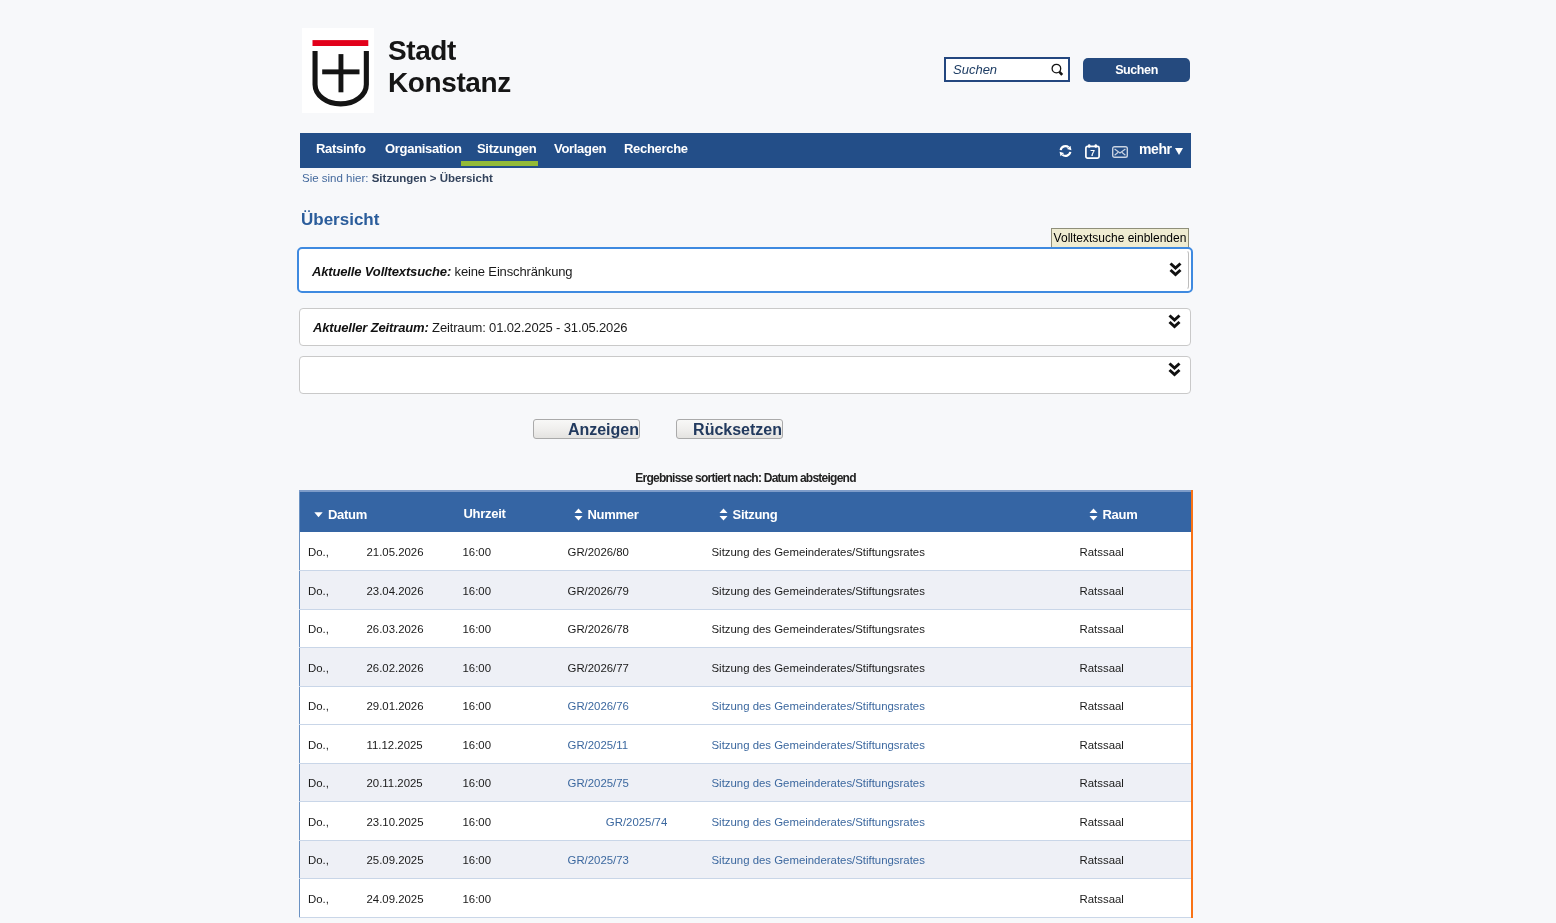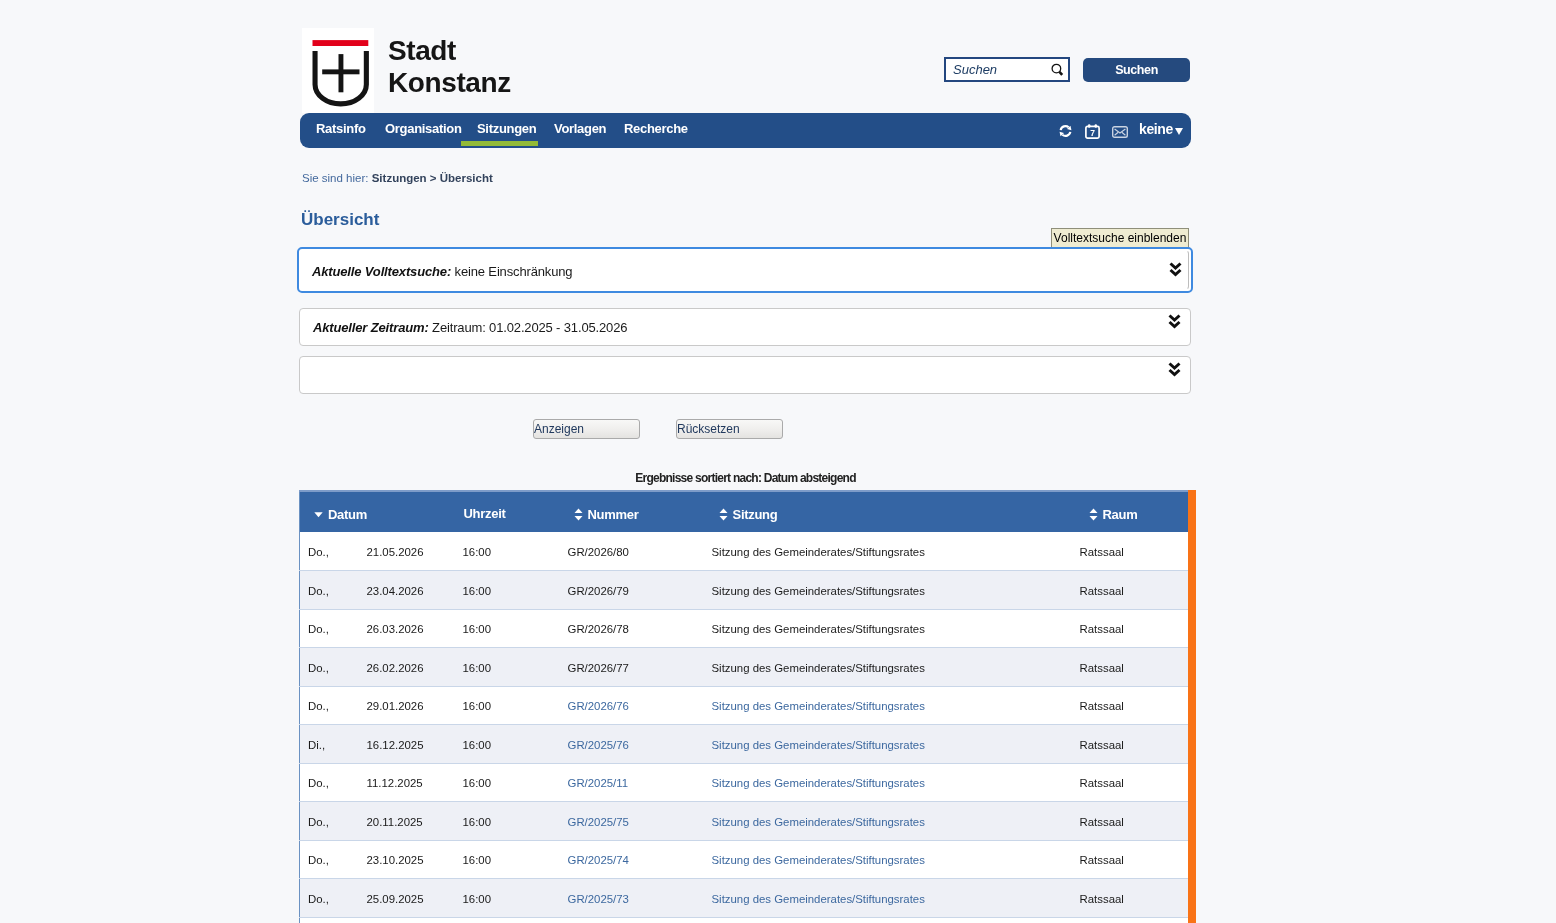--- a/index.html
+++ b/index.html
@@ -5,50 +5,50 @@
 <style>
   * { margin:0; padding:0; box-sizing:border-box; }
   html,body { width:1556px; height:923px; background:#f7f8fa; font-family:"Liberation Sans", sans-serif; overflow:hidden; }
   .abs { position:absolute; }
   
   #logotext { left:388px; top:35px; font-size:28px; line-height:32px; font-weight:bold; color:#161616; letter-spacing:-0.4px;}
   #searchbox { left:944px; top:57px; width:126px; height:25px; background:#fff; border:2px solid #24477f; }
   #searchph { left:953px; top:62px; font-size:13px; font-style:italic; color:#1d3c63; }
   #searchbtn { left:1083px; top:58px; width:107px; height:24px; background:#254a7e; border-radius:5px; color:#fff; font-size:12.5px; font-weight:bold; letter-spacing:-0.4px; text-align:center; line-height:24px; }
   
-  #nav { left:300px; top:113px; width:891px; height:35px; background:#234e88;border-radius:9px; }
+  #nav { left:300px; top:133px; width:891px; height:35px; background:#234e88; }
   .navitem { position:absolute; top:8px; color:#fff; font-size:13px; font-weight:bold; letter-spacing:-0.3px; }
   #green { position:absolute; left:161px; top:28px; width:77px; height:5px; background:#92ba37; }
   #mehr { position:absolute; left:1139px; top:8px; color:#fff; font-size:14px; font-weight:bold; letter-spacing:-0.4px; }
   
   #crumb { left:302px; top:172px; font-size:11.5px; color:#44699d; }
   #crumb b { color:#33435c; }
   #h1 { left:301px; top:210px; font-size:17px; font-weight:bold; color:#2b5d9b; }
   
   #tooltip { left:1051px; top:228px; width:138px; height:21px; background:#efecd1; border:1px solid #8f8f7a; font-size:12px; color:#000; line-height:19px; text-align:center; }
   
   .panel { position:absolute; left:299px; width:892px; background:#fff; border:1px solid #c9c9c9; border-radius:4px; }
   #p1o { left:297px; top:247px; width:896px; height:46px; border:2px solid #3f8ae0; border-radius:5px; background:#fff; }
   #p1i { position:absolute; top:1px; right:2px; bottom:1px; left:0; border:1px solid transparent; border-right-color:#bdbdbd; border-radius:4px; }
   .ptext { position:absolute; left:13px; font-size:13px; color:#1a1a1a; letter-spacing:-0.15px; }
   .ptext b { color:#111;font-style:italic; }
   #p2 { top:308px; height:38px; }
   #p3 { top:356px; height:38px; }
   .chev { position:absolute; }
   
-  .btn { position:absolute; top:418.5px; width:107px; height:20px; background:linear-gradient(#f8f8f7,#eeedeb 60%,#e4e3e0); border:1px solid #aaa; border-radius:3px; color:#223a5e; font-size:12px; font-weight:normal; text-align:left; line-height:19px; }
+  .btn { position:absolute; top:418.5px; width:107px; height:20px; background:linear-gradient(#f8f8f7,#eeedeb 60%,#e4e3e0); border:1px solid #aaa; border-radius:3px; color:#223a5e; font-size:16px; font-weight:bold; text-align:right; line-height:19px; }
   #sorted { left:300px; top:471px; width:891px; text-align:center; font-size:12px; font-weight:bold; color:#222; letter-spacing:-0.75px; }
   
   #tbl { left:299px; top:490px; width:892px; border-collapse:collapse; table-layout:fixed; font-size:11.4px; color:#1a1a1a; }
   #tbl th { background:#3565a4; color:#fff; font-size:13px; font-weight:bold; letter-spacing:-0.3px; text-align:left; height:41px; border-top:2px solid #7e9cc9; padding-top:3px; vertical-align:middle; }
   #tbl td { height:38.5px; padding-top:2px; vertical-align:middle; border-bottom:1px solid #c9d6e8; background:#fff; }
   #tbl tr.alt td { background:#eef0f6; }
   #tbl td, #tbl th { overflow:hidden; white-space:nowrap; }
   .bl { border-left:1px solid #6b92c2; }
-  .br { border-right:8px solid #f97316; }
+  .br { border-right:2px solid #f97316; }
   #tbl a { color:#3c689f; text-decoration:none; }
   .thlbl { display:inline-block; vertical-align:middle; }
   .sic { display:inline-block; vertical-align:middle; margin-right:5px; }
 </style>
 </head>
 <body>
 
 <svg class="abs" style="left:300px;top:25px;" width="80" height="90" viewBox="0 0 80 90">
   <rect x="2" y="3" width="72" height="85" fill="#ffffff"></rect>
   <rect x="12.5" y="15.1" width="55.8" height="5.9" fill="#e2001a"></rect>
@@ -85,21 +85,21 @@
     <rect x="3" y="0.2" width="2.4" height="3.6" rx="1.1" fill="#fff"></rect>
     <rect x="9.6" y="0.2" width="2.4" height="3.6" rx="1.1" fill="#fff"></rect>
     <text x="7.5" y="12.1" font-size="8.5" font-weight="bold" fill="#fff" text-anchor="middle" font-family="Liberation Sans, sans-serif">7</text>
   </svg>
 
   <svg class="abs" style="left:812px;top:13px;" width="16" height="12" viewBox="0 0 16 12">
     <rect x="0.7" y="0.7" width="14.6" height="10.6" rx="1.8" fill="none" stroke="#c9d3e2" stroke-width="1.4"></rect>
     <path d="M2.6 3 L8 7 L13.4 3" fill="none" stroke="#c9d3e2" stroke-width="1.2"></path>
     <path d="M2.6 9.2 L6.2 6.3 M13.4 9.2 L9.8 6.3" fill="none" stroke="#c9d3e2" stroke-width="1.2"></path>
   </svg>
-  <span id="mehr" style="left:839px;">keine</span>
+  <span id="mehr" style="left:839px;">mehr</span>
   <svg class="abs" style="left:874.5px;top:14.5px;" width="8" height="7" viewBox="0 0 8 7">
     <path d="M0 0 h8 L4 7 Z" fill="#fff"></path>
   </svg>
 </div>
 
 <div class="abs" id="crumb">Sie sind hier: <b>Sitzungen &gt; Übersicht</b></div>
 <div class="abs" id="h1">Übersicht</div>
 <div class="abs" id="tooltip">Volltextsuche einblenden</div>
 
 <div class="abs" id="p1o">
@@ -189,49 +189,41 @@
     <td class="br" style="padding-left:9px;">Ratssaal</td>
   </tr>
   <tr>
     <td class="bl" style="padding-left:8px;">Do.,</td>
     <td style="padding-left:6px;">29.01.2026</td>
     <td style="padding-left:7px;">16:00</td>
     <td style="padding-left:7px;margin-top:20px;"><a href="#">GR/2026/76</a></td>
     <td style="padding-left:6px;"><a href="#">Sitzung des Gemeinderates/Stiftungsrates</a></td>
     <td class="br" style="padding-left:9px;">Ratssaal</td>
   </tr>
-  <tr class="alt">
-    <td class="bl" style="padding-left:8px;">Di.,</td>
-    <td style="padding-left:6px;">16.12.2025</td>
-    <td style="padding-left:7px;">16:00</td>
-    <td style="padding-left:7px;"><a href="#">GR/2025/76</a></td>
-    <td style="padding-left:6px;"><a href="#">Sitzung des Gemeinderates/Stiftungsrates</a></td>
-    <td class="br" style="padding-left:9px;">Ratssaal</td>
-  </tr>
   <tr>
     <td class="bl" style="padding-left:8px;">Do.,</td>
     <td style="padding-left:6px;">11.12.2025</td>
     <td style="padding-left:7px;">16:00</td>
     <td style="padding-left:7px;"><a href="#">GR/2025/11</a></td>
     <td style="padding-left:6px;"><a href="#">Sitzung des Gemeinderates/Stiftungsrates</a></td>
     <td class="br" style="padding-left:9px;">Ratssaal</td>
   </tr>
   <tr class="alt">
     <td class="bl" style="padding-left:8px;">Do.,</td>
     <td style="padding-left:6px;">20.11.2025</td>
     <td style="padding-left:7px;">16:00</td>
     <td style="padding-left:7px;"><a href="#">GR/2025/75</a></td>
     <td style="padding-left:6px;"><a href="#">Sitzung des Gemeinderates/Stiftungsrates</a></td>
     <td class="br" style="padding-left:9px;">Ratssaal</td>
   </tr>
   <tr>
     <td class="bl" style="padding-left:8px;">Do.,</td>
     <td style="padding-left:6px;">23.10.2025</td>
     <td style="padding-left:7px;">16:00</td>
-    <td style="padding-left:7px;"><a href="#">GR/2025/74</a></td>
+    <td style="padding-left:7px;text-align:center;"><a href="#">GR/2025/74</a></td>
     <td style="padding-left:6px;"><a href="#">Sitzung des Gemeinderates/Stiftungsrates</a></td>
     <td class="br" style="padding-left:9px;">Ratssaal</td>
   </tr>
   <tr class="alt">
     <td class="bl" style="padding-left:8px;">Do.,</td>
     <td style="padding-left:6px;">25.09.2025</td>
     <td style="padding-left:7px;">16:00</td>
     <td style="padding-left:7px;"><a href="#">GR/2025/73</a></td>
     <td style="padding-left:6px;"><a href="#">Sitzung des Gemeinderates/Stiftungsrates</a></td>
     <td class="br" style="padding-left:9px;">Ratssaal</td>

